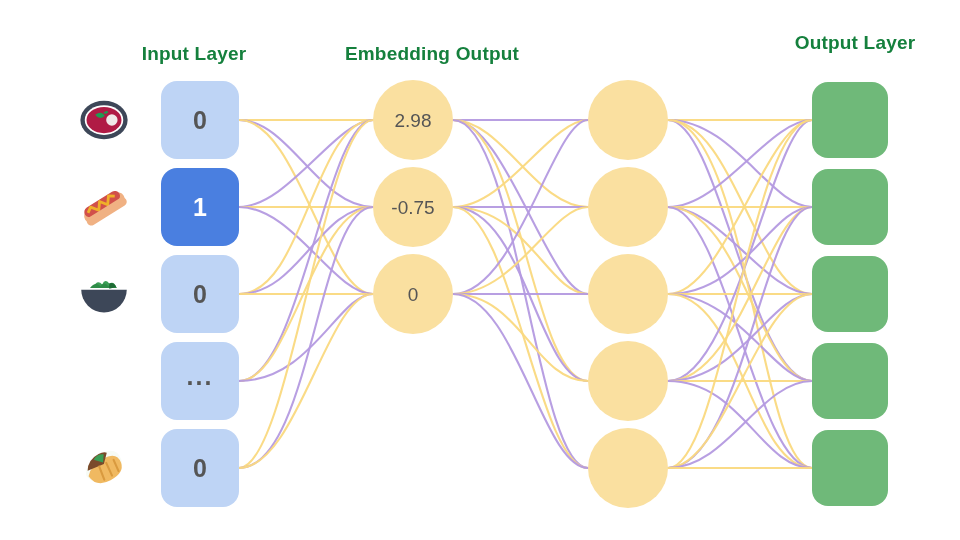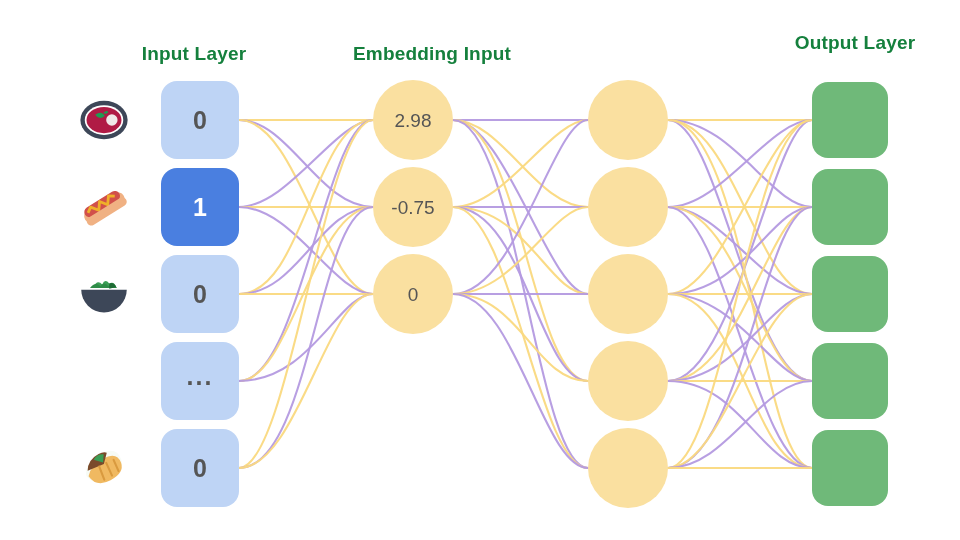--- a/index.html
+++ b/index.html
@@ -164,21 +164,21 @@
         <circle cx="628" cy="468" r="40" fill="#fae0a0"></circle>
         <rect x="812" y="82" width="76" height="76" rx="16" ry="16" fill="#6fb979"></rect>
         <rect x="812" y="169" width="76" height="76" rx="16" ry="16" fill="#6fb979"></rect>
         <rect x="812" y="256" width="76" height="76" rx="16" ry="16" fill="#6fb979"></rect>
         <rect x="812" y="343" width="76" height="76" rx="16" ry="16" fill="#6fb979"></rect>
         <rect x="812" y="430" width="76" height="76" rx="16" ry="16" fill="#6fb979"></rect>
       </g>
   </svg>
   <div id="titles-layer">
       <div class="layer-title" style="left: 194px; top: 30px;">Input Layer</div>
-      <div class="layer-title" style="left: 432px; top: 30px;">Embedding Input</div>
+      <div class="layer-title" style="left: 432px; top: 30px;">Embedding Output</div>
       <div class="layer-title" style="left: 855px; top: 19px;">Output Layer</div>
     </div>
   <div id="icons-layer">
       <div class="icon-cell" style="left: 104px; top: 120px;">
     <svg viewBox="0 0 64 64" width="56" height="56">
       <ellipse cx="32" cy="32" rx="27" ry="22" fill="#3d4758"></ellipse>
       <ellipse cx="32" cy="32" rx="22" ry="17" fill="#ffffff"></ellipse>
       <ellipse cx="32" cy="32" rx="20" ry="15" fill="#b01b45"></ellipse>
       <path d="M22 26 q7 -5 11 1 q-6 6 -11 -1 z" fill="#1f9d52"></path>
       <path d="M31 24 q4 -4 6 -1 q-3 3 -6 1 z" fill="#1f9d52"></path>

